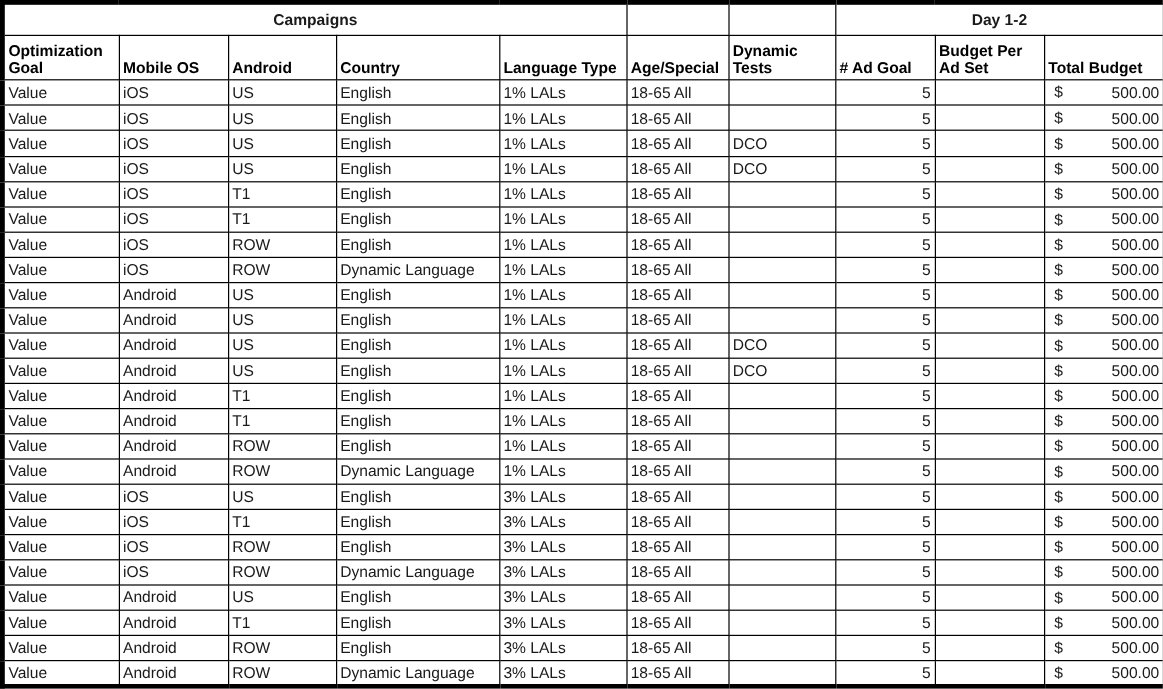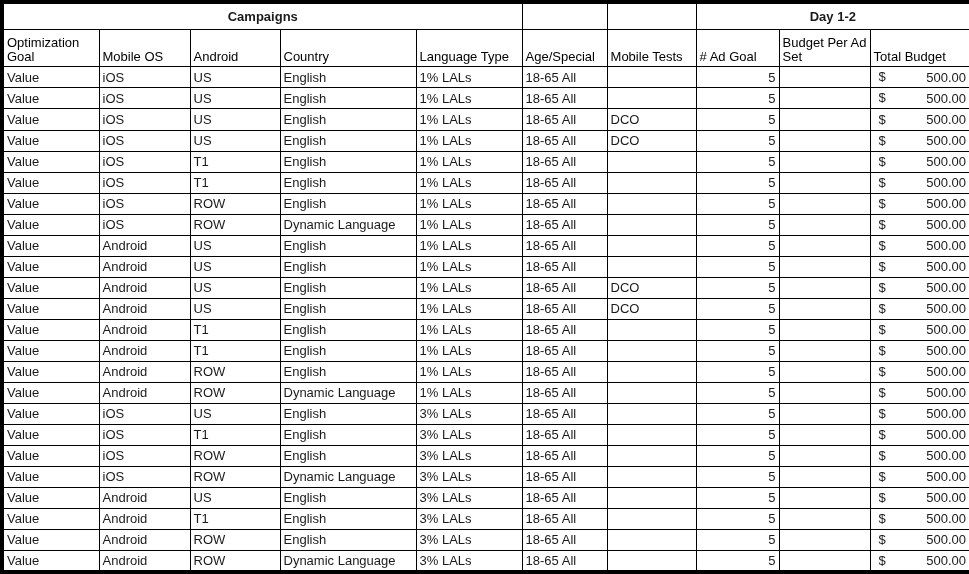--- a/index.html
+++ b/index.html
@@ -47,21 +47,21 @@
   td.group-head {
     font-weight: bold;
     text-align: center;
     font-size: 13px;
     color: #000000;
   }
   td.blank-head { }
 
   tr.head-row td { height: 26px; }
   tr.colhead-row td {
-    font-weight: normal;
+    font-weight: bold;
     color: #000000;
     vertical-align: bottom;
     padding-bottom: 2px;
     white-space: normal;
     line-height: 1.08;
     height: 36px;
   }
   tr.data-row td { height: 20.1px; }
 
   td.num {
@@ -106,21 +106,21 @@
           <td colspan="1" class="group-head blank-head"></td>
           <td colspan="3" class="group-head last-col">Day 1-2</td>
         </tr>
         <tr class="colhead-row">
           <td>Optimization Goal</td>
           <td>Mobile OS</td>
           <td>Android</td>
           <td>Country</td>
           <td>Language Type</td>
           <td>Age/Special</td>
-          <td>Mobile Tests</td>
+          <td>Dynamic Tests</td>
           <td># Ad Goal</td>
           <td>Budget Per Ad Set</td>
           <td class="last-col">Total Budget</td>
         </tr>
         <tr class="data-row">
           <td>Value</td>
           <td>iOS</td>
           <td>US</td>
           <td>English</td>
           <td>1% LALs</td>

